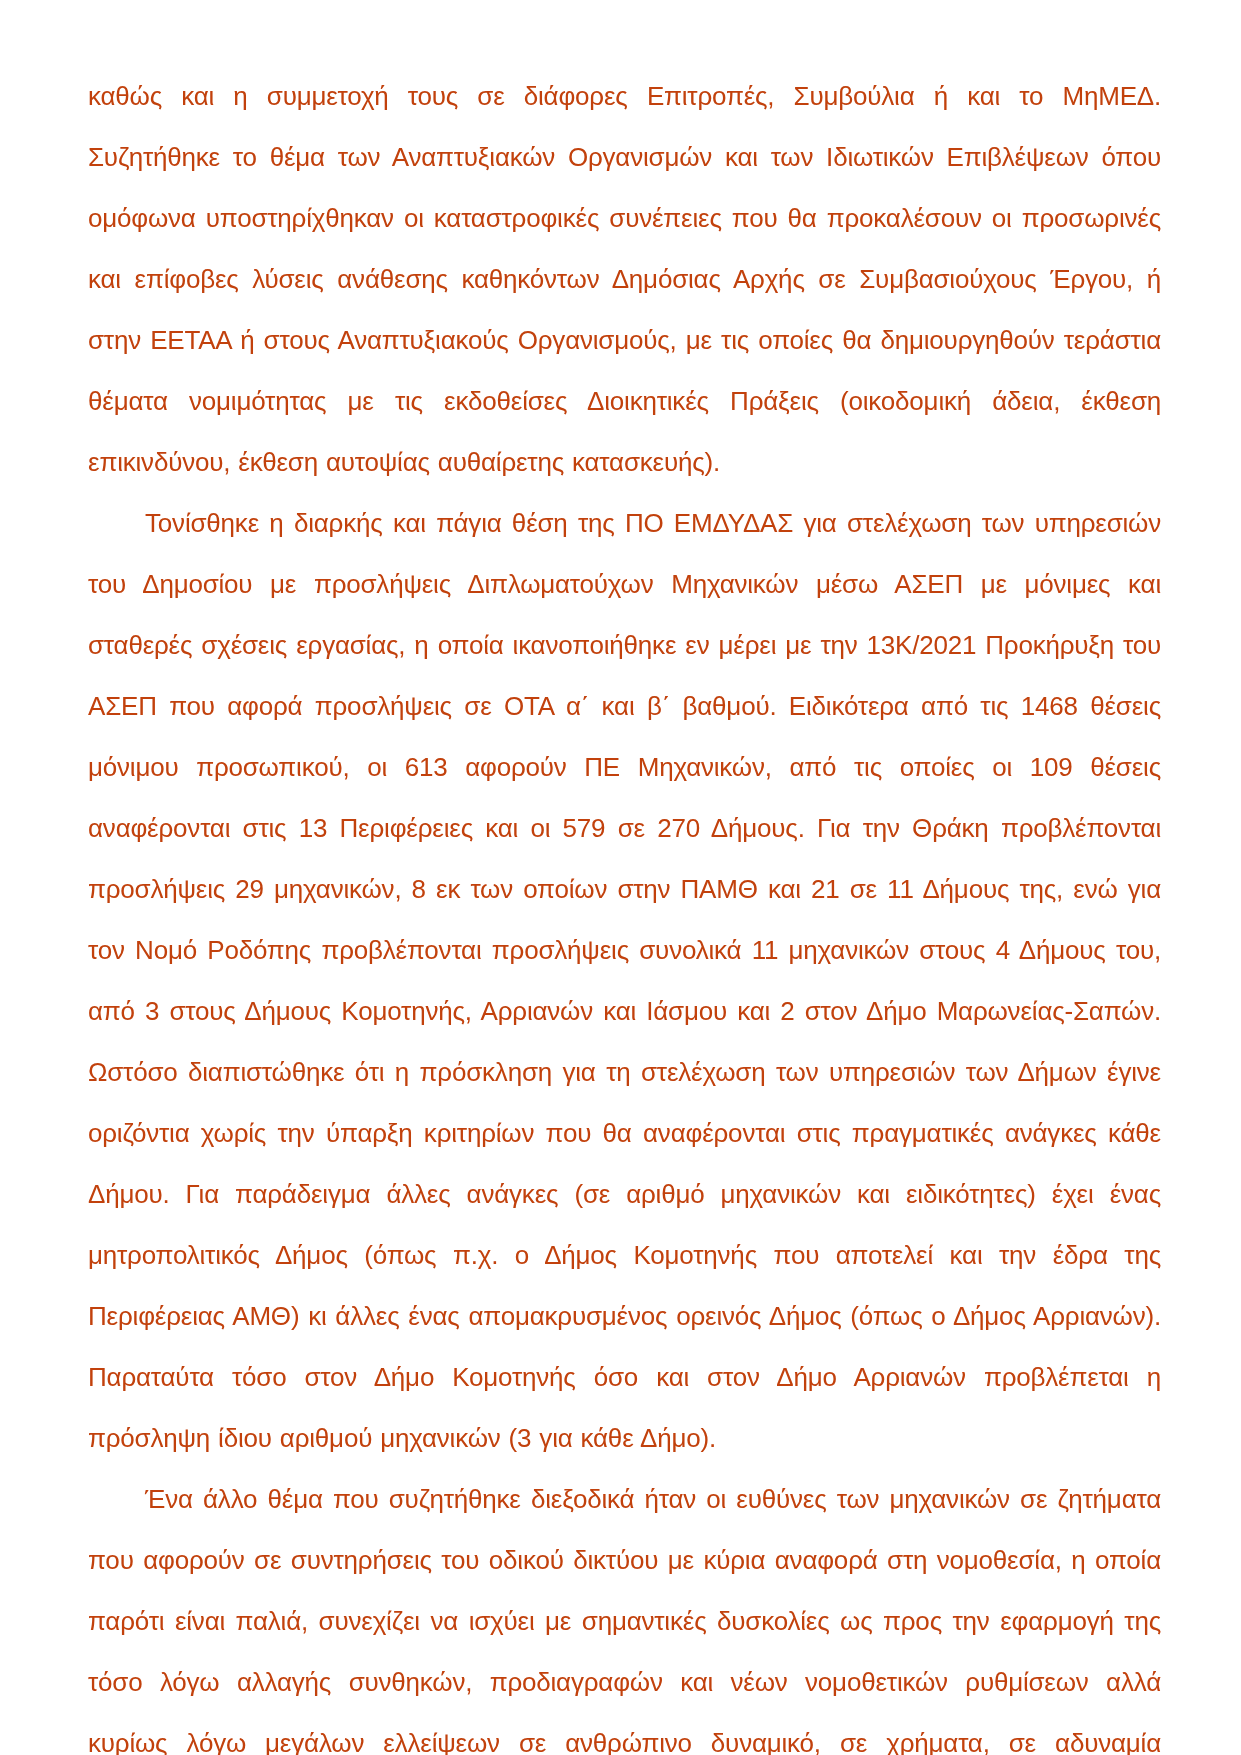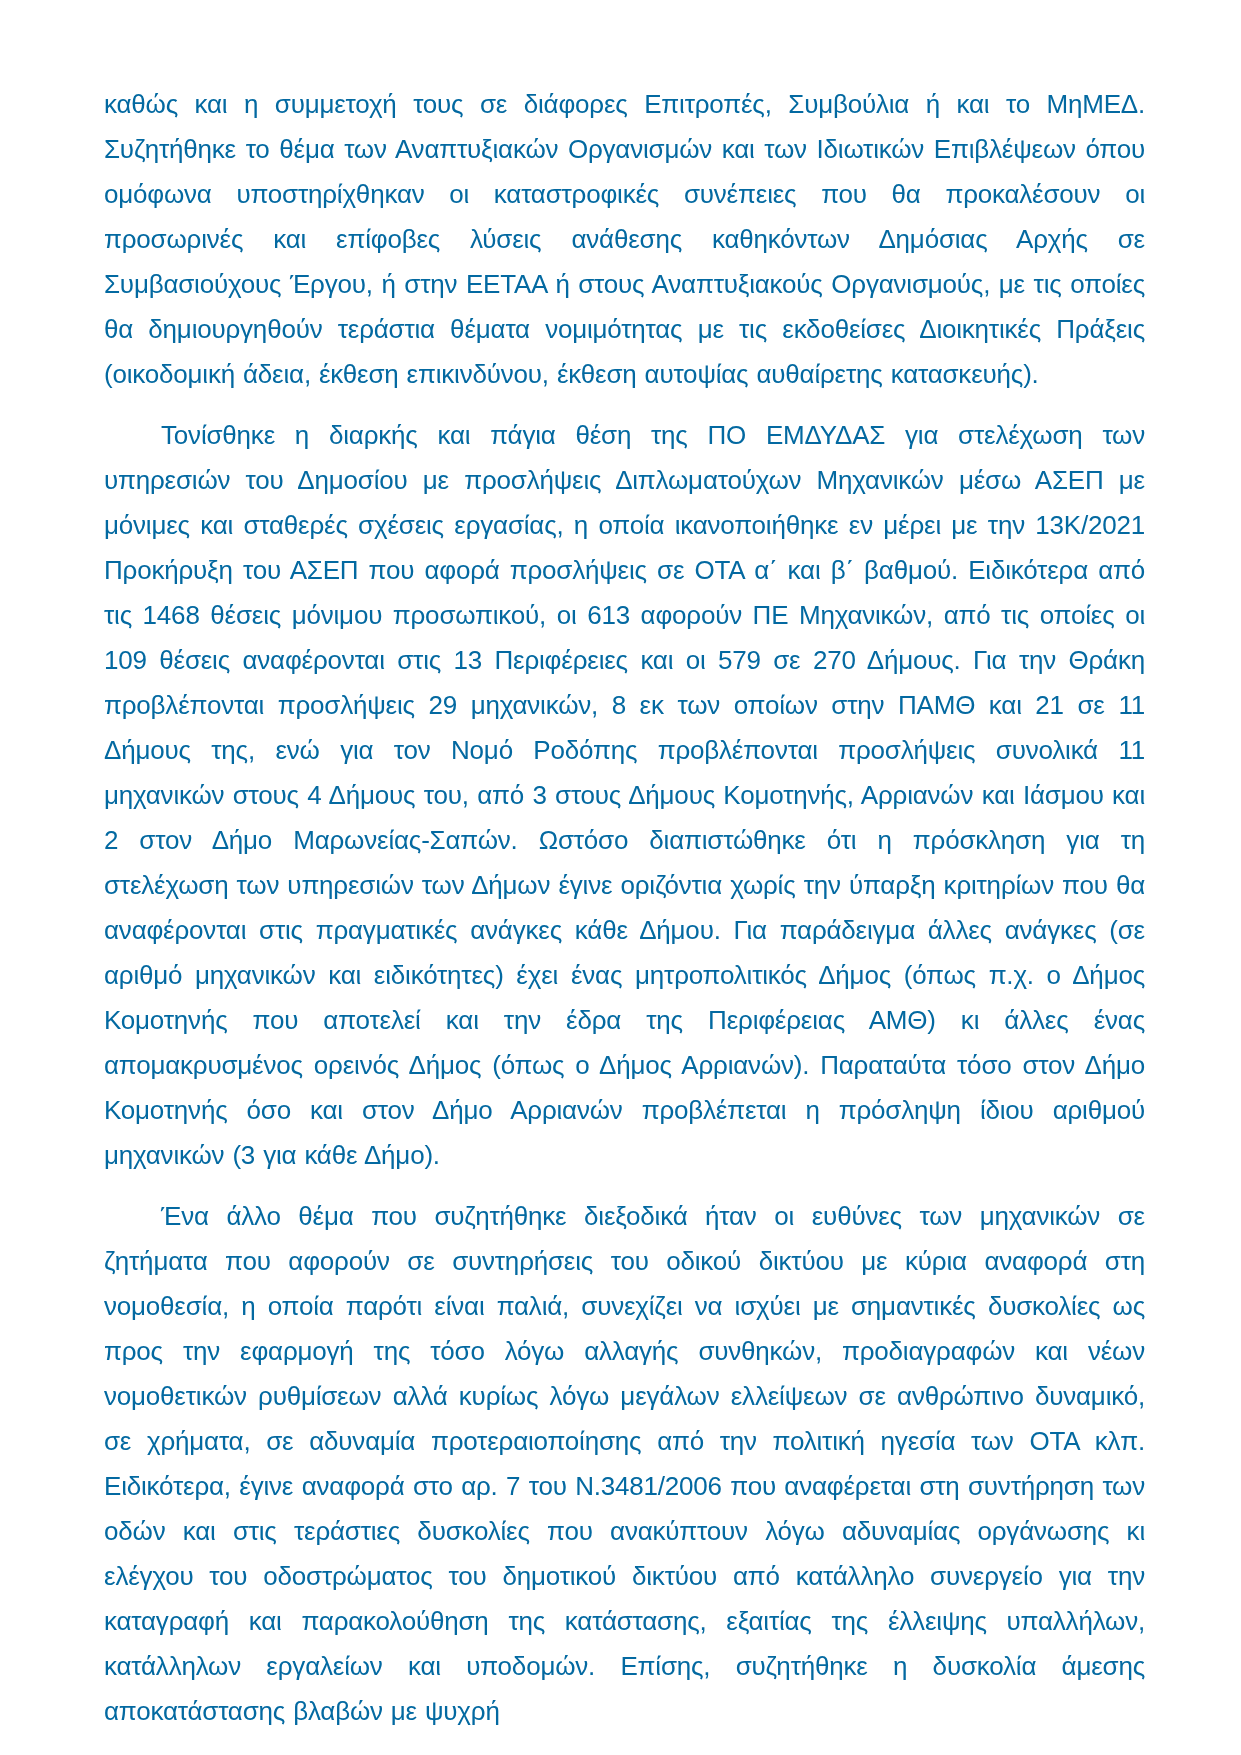--- a/index.html
+++ b/index.html
@@ -12,27 +12,27 @@
     width: 1241px;
     height: 1755px;
     box-sizing: border-box;
     background: #ffffff;
     color: #111111;
     padding: 66px 80px 0 88px;
     font-family: "Liberation Sans", "DejaVu Sans", sans-serif;
     overflow: hidden;
   }
   .para {
-    margin: 16px;
+    margin: 0;
     font-size: 26px;
-    line-height: 45px;
+    line-height: 61px;
     text-align: justify;
     letter-spacing: -0.2px;
     word-spacing: 1px;
-    color: #0369a1;
+    color: #c2410c;
   }
   .para.indent {
     text-indent: 57px;
   }
 </style>
 </head>
 <body>
 
 <div class="page">
   <p class="para">καθώς και η συμμετοχή τους σε διάφορες Επιτροπές, Συμβούλια ή και το ΜηΜΕΔ. Συζητήθηκε το θέμα των Αναπτυξιακών Οργανισμών και των Ιδιωτικών Επιβλέψεων όπου ομόφωνα υποστηρίχθηκαν οι καταστροφικές συνέπειες που θα προκαλέσουν οι προσωρινές και επίφοβες λύσεις ανάθεσης καθηκόντων Δημόσιας Αρχής σε Συμβασιούχους Έργου, ή στην ΕΕΤΑΑ ή στους Αναπτυξιακούς Οργανισμούς, με τις οποίες θα δημιουργηθούν τεράστια θέματα νομιμότητας με τις εκδοθείσες Διοικητικές Πράξεις (οικοδομική άδεια, έκθεση επικινδύνου, έκθεση αυτοψίας αυθαίρετης κατασκευής).</p>

